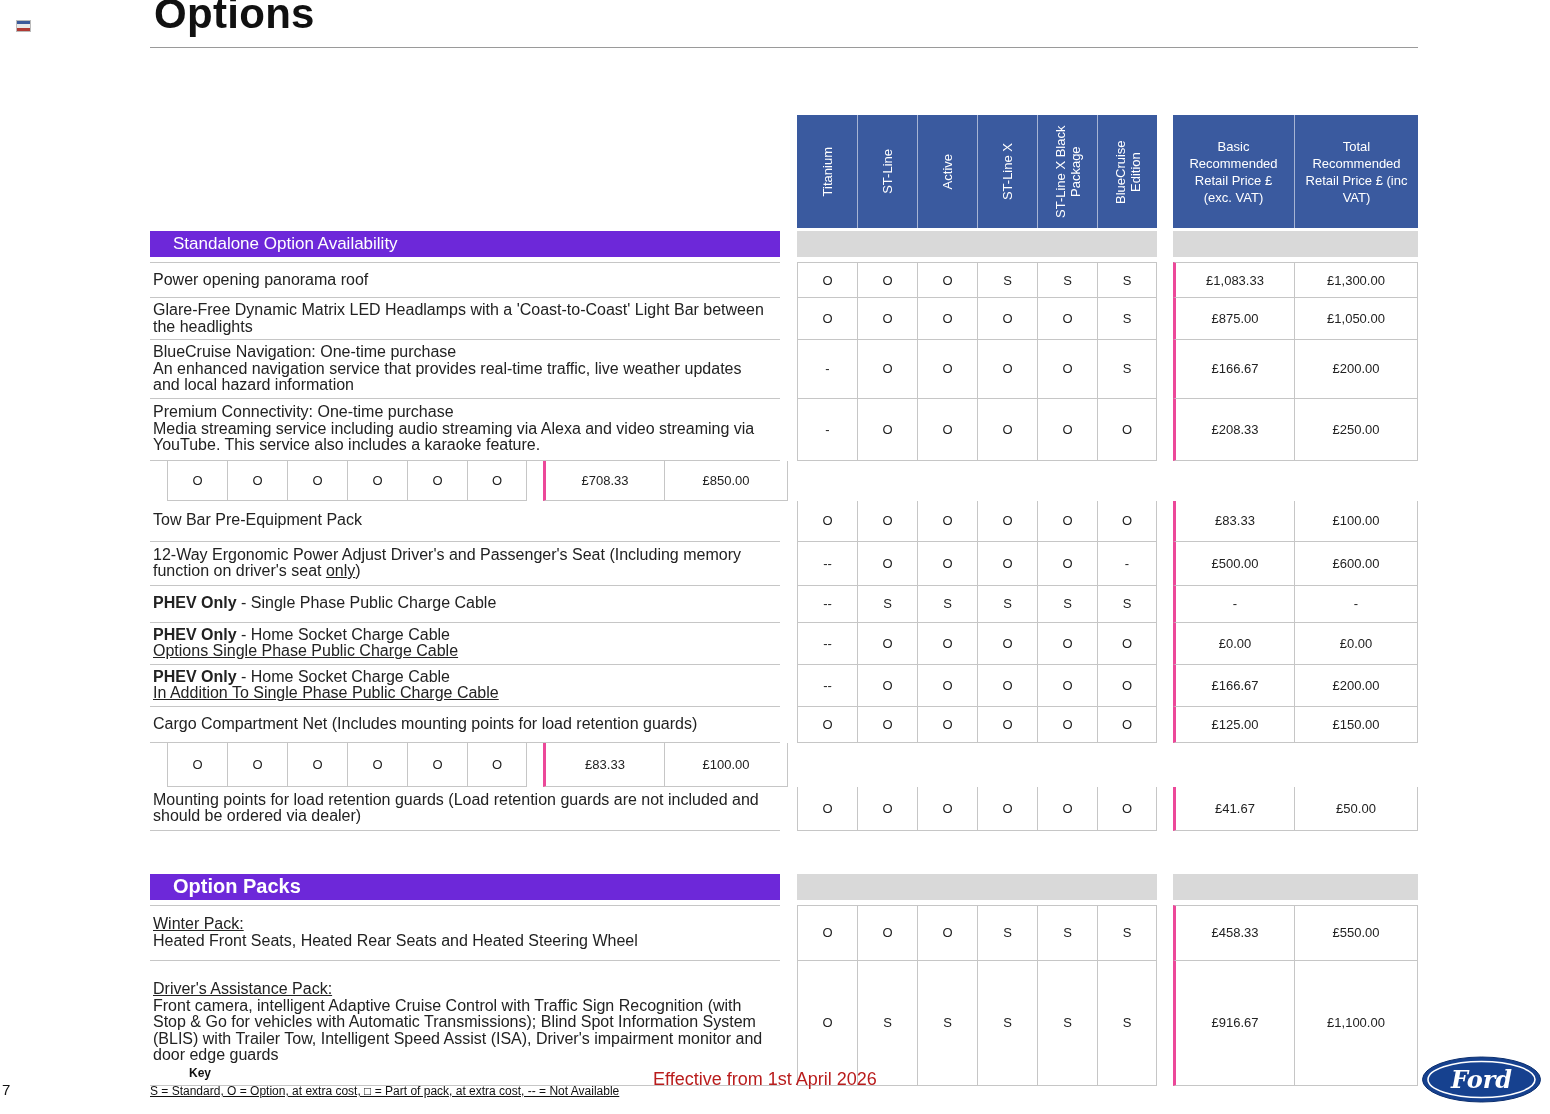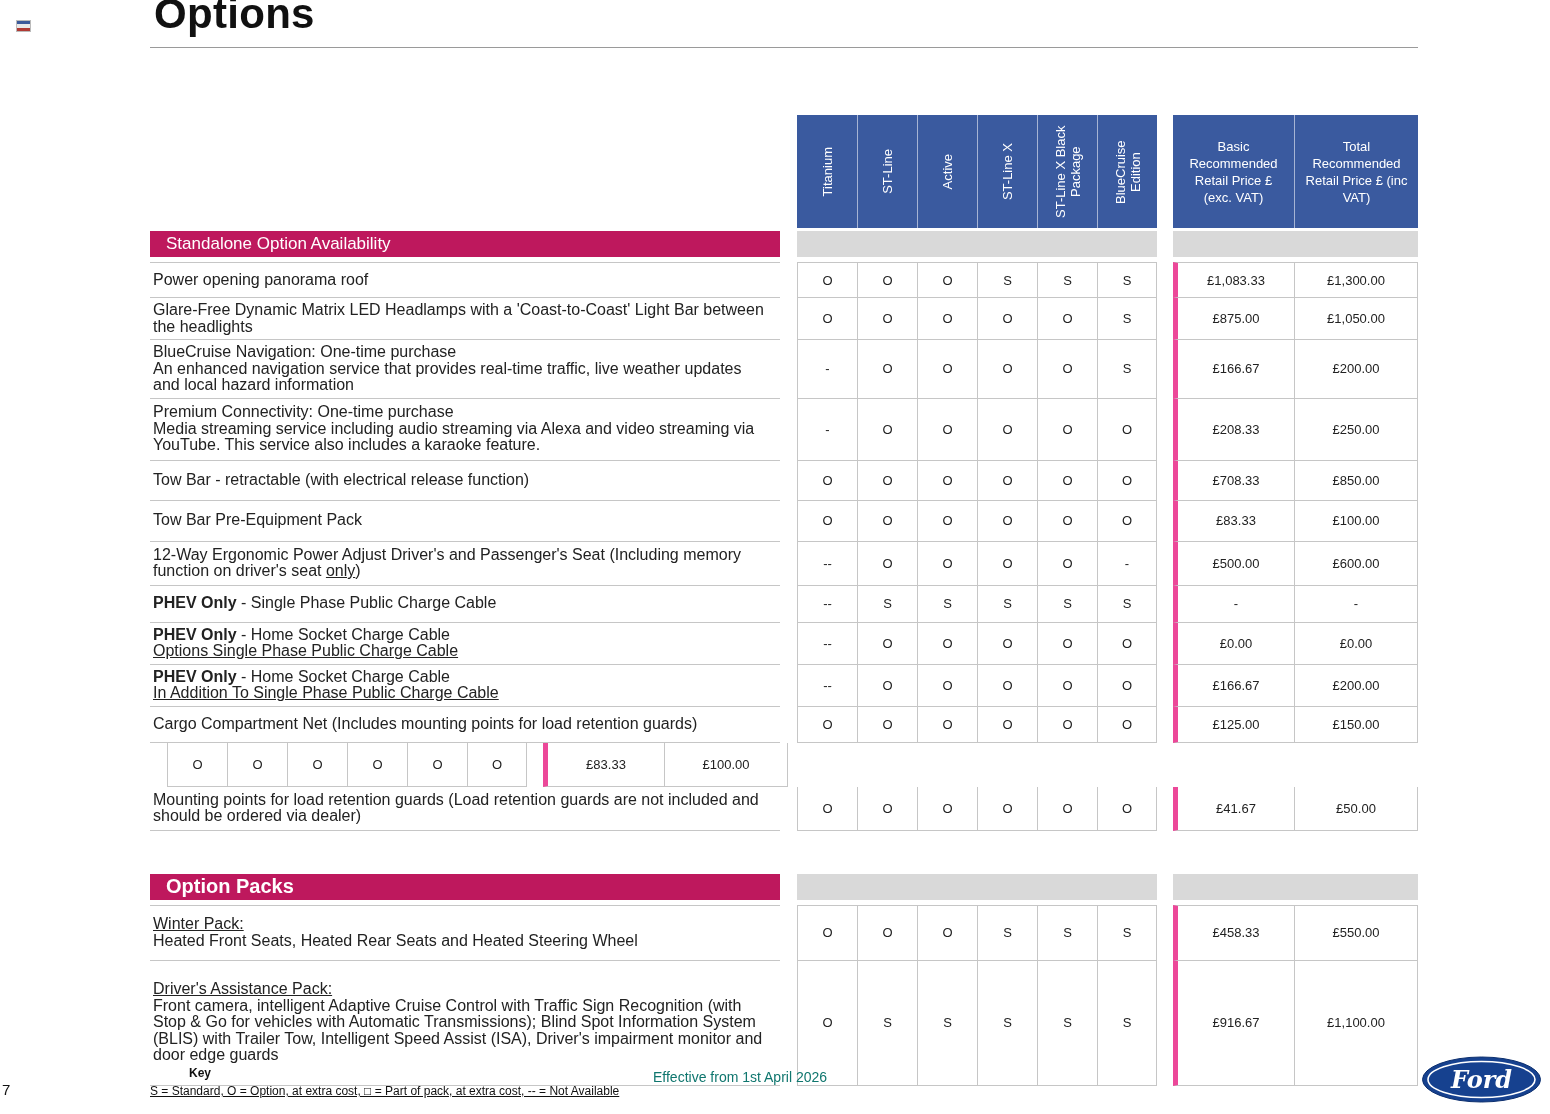--- a/index.html
+++ b/index.html
@@ -23,45 +23,45 @@
   .hcell{width:60px;flex:0 0 60px;background:#3a5a9f;display:flex;align-items:center;justify-content:center;box-sizing:border-box;}
   .hcell + .hcell{border-left:1px solid rgba(255,255,255,.55);}
   .vtext{writing-mode:vertical-rl;transform:rotate(180deg);color:#fff;font-size:13px;line-height:15px;max-height:104px;text-align:center;}
   .hprice{background:#3a5a9f;color:#fff;display:flex;align-items:center;justify-content:center;
           text-align:center;font-size:13px;line-height:17px;padding:0 8px;box-sizing:border-box;}
   .hp1{width:122px;flex:0 0 122px;border-right:1px solid rgba(255,255,255,.55);}
   .hp2{width:123px;flex:0 0 123px;}
 
   
   .barrow{margin-top:3px;margin-bottom:5px;height:26px;}
-  .bar{width:630px;flex:0 0 630px;background:#be185d;color:#fff;display:flex;align-items:center;
-       padding-left:16px;box-sizing:border-box;font-size:17px;}
+  .bar{width:630px;flex:0 0 630px;background:#6d28d9;color:#fff;display:flex;align-items:center;
+       padding-left:23px;box-sizing:border-box;font-size:17px;}
   .bar.big{font-size:20px;font-weight:bold;}
   .gray6{width:360px;flex:0 0 360px;background:#d9d9d9;}
   .grayp{width:245px;flex:0 0 245px;background:#d9d9d9;}
 
   
   .feat{width:630px;flex:0 0 630px;box-sizing:border-box;padding:4px 10px 4px 3px;display:flex;align-items:center;
         font-size:16px;line-height:16.5px;border-bottom:1px solid #c6c6c6;}
   .cell{width:60px;flex:0 0 60px;box-sizing:border-box;display:flex;align-items:center;justify-content:center;
         font-size:13px;border-bottom:1px solid #c6c6c6;border-left:1px solid #c6c6c6;}
   .cell.last{border-right:1px solid #c6c6c6;}
   .price{box-sizing:border-box;display:flex;align-items:center;justify-content:center;font-size:13px;
          border-bottom:1px solid #c6c6c6;}
-  .p1{width:122px;flex:0 0 122px;border-left:5px solid #ec4899;border-right:1px solid #c6c6c6;text-align:right;}
+  .p1{width:122px;flex:0 0 122px;border-left:3px solid #ec4899;border-right:1px solid #c6c6c6;text-align:right;}
   .p2{width:123px;flex:0 0 123px;border-right:1px solid #c6c6c6;}
   .first .feat,.first .cell,.first .p1,.first .p2{border-top:1px solid #c6c6c6;}
 
   .b{font-weight:bold;}
   .u{text-decoration:underline;}
 
   
   .key-title{position:absolute;left:150px;top:1066px;font-size:12px;font-weight:bold;color:#111;margin-left:39px;}
   .key-text{position:absolute;left:150px;top:1084px;font-size:12px;color:#111;text-decoration:underline;}
-  .effective{position:absolute;left:653px;top:1069px;font-size:14px;color:#0f766e;}
+  .effective{position:absolute;left:653px;top:1069px;font-size:18px;color:#b91c1c;}
   .pagenum{position:absolute;left:2px;top:1081px;font-size:15px;color:#111;}
   .ford{position:absolute;left:1421px;top:1056px;width:121px;height:47px;}
 </style>
 </head>
 <body>
 
 <div class="page">
 
   <div class="flag">
     <div class="f1"></div>
@@ -172,23 +172,20 @@
       <div class="cell">O</div>
       <div class="cell">O</div>
       <div class="cell">O</div>
       <div class="cell last">O</div>
       <div class="sp16"></div>
       <div class="price p1">£208.33</div>
       <div class="price p2">£250.00</div>
     </div>
 
     <div class="row" style="min-height:40px">
-      <div class="feat">
-          <div><span>Tow Bar - retractable (with electrical release function)</span></div>
-        </div>
       <div class="sp17"></div>
       <div class="cell">O</div>
       <div class="cell">O</div>
       <div class="cell">O</div>
       <div class="cell">O</div>
       <div class="cell">O</div>
       <div class="cell last">O</div>
       <div class="sp16"></div>
       <div class="price p1">£708.33</div>
       <div class="price p2">£850.00</div>

